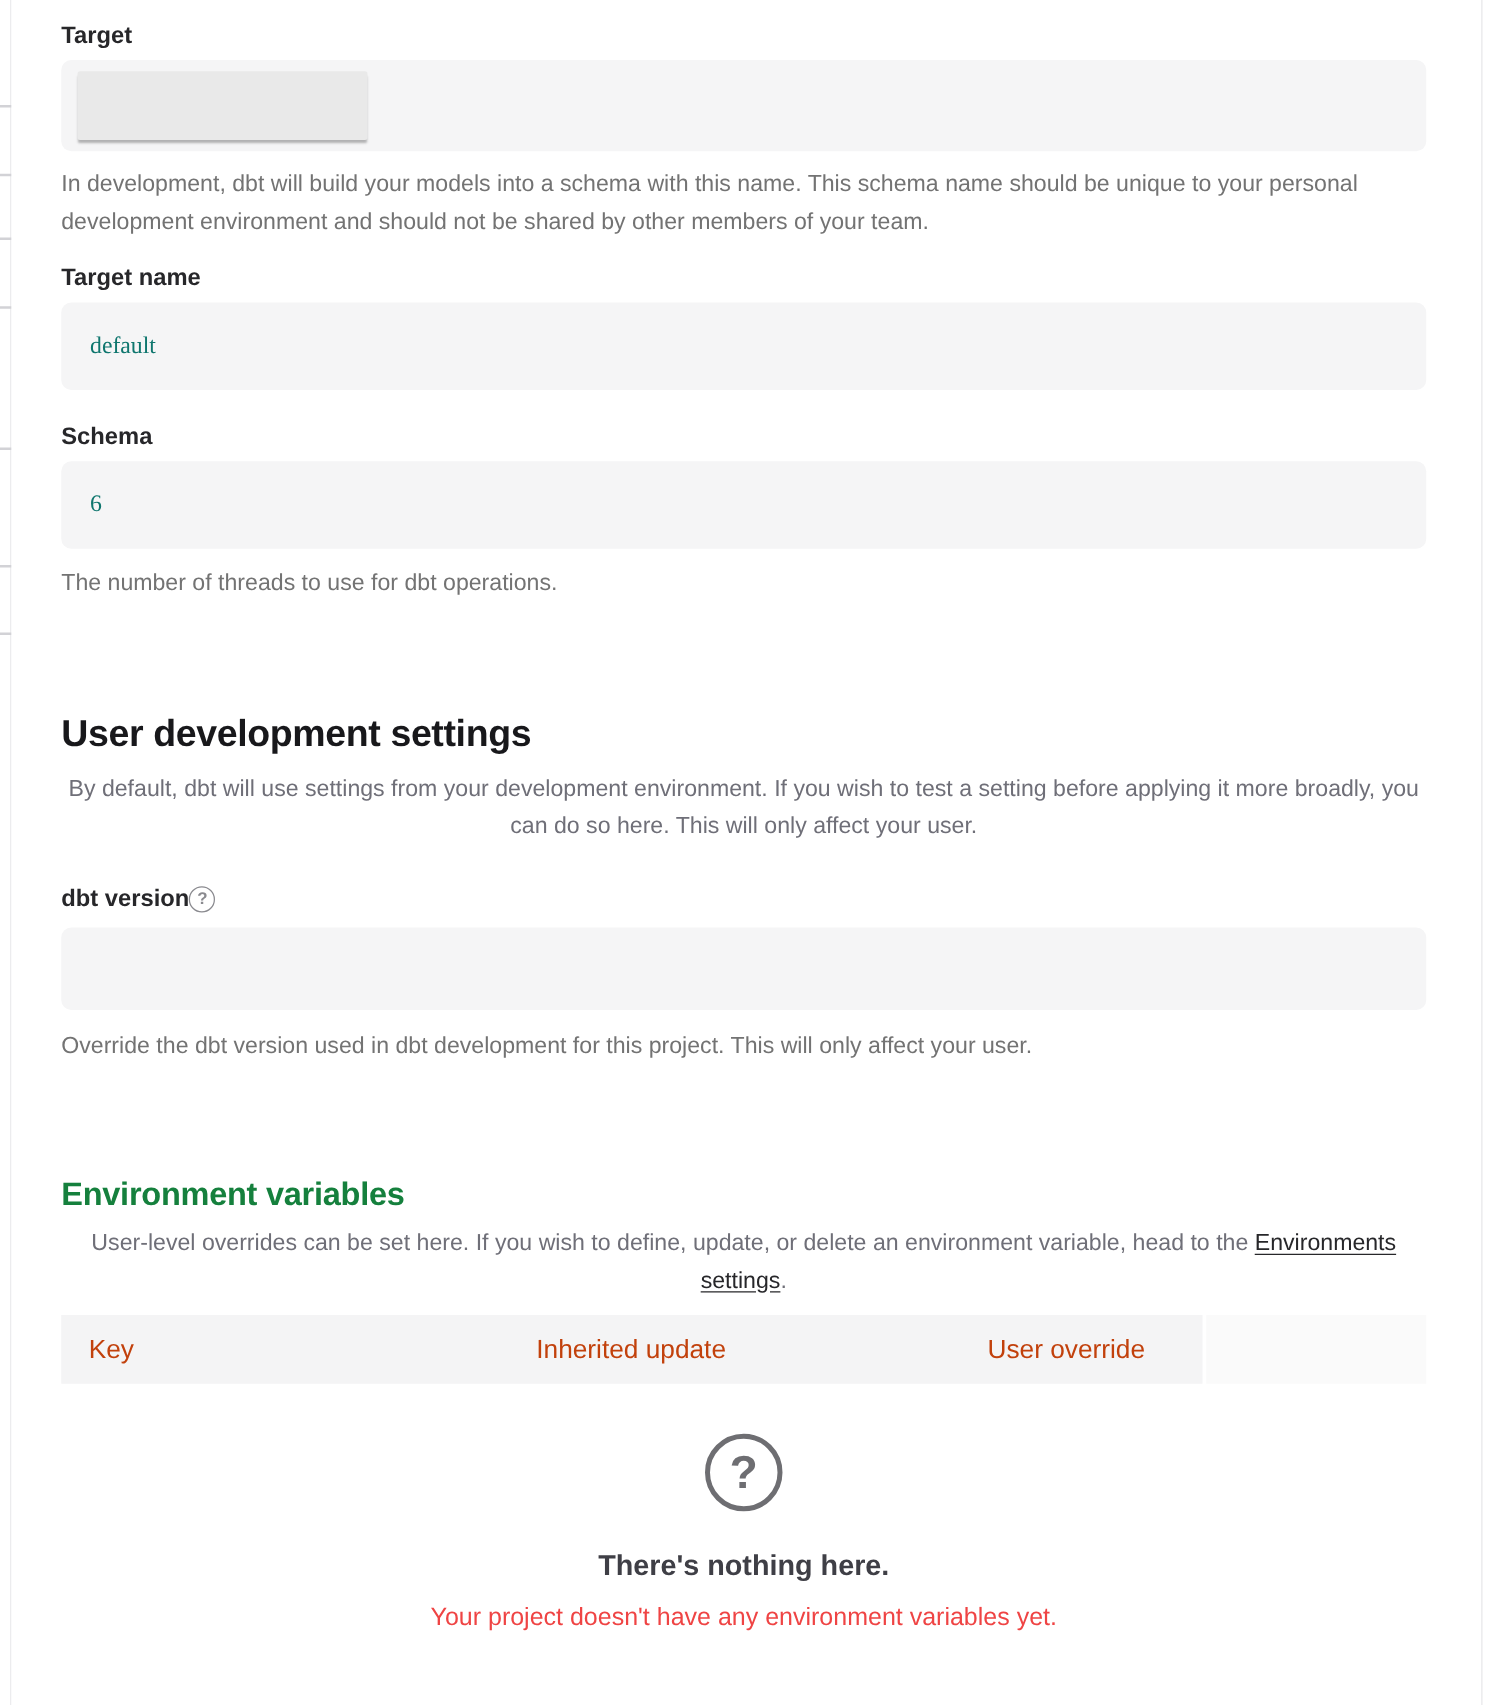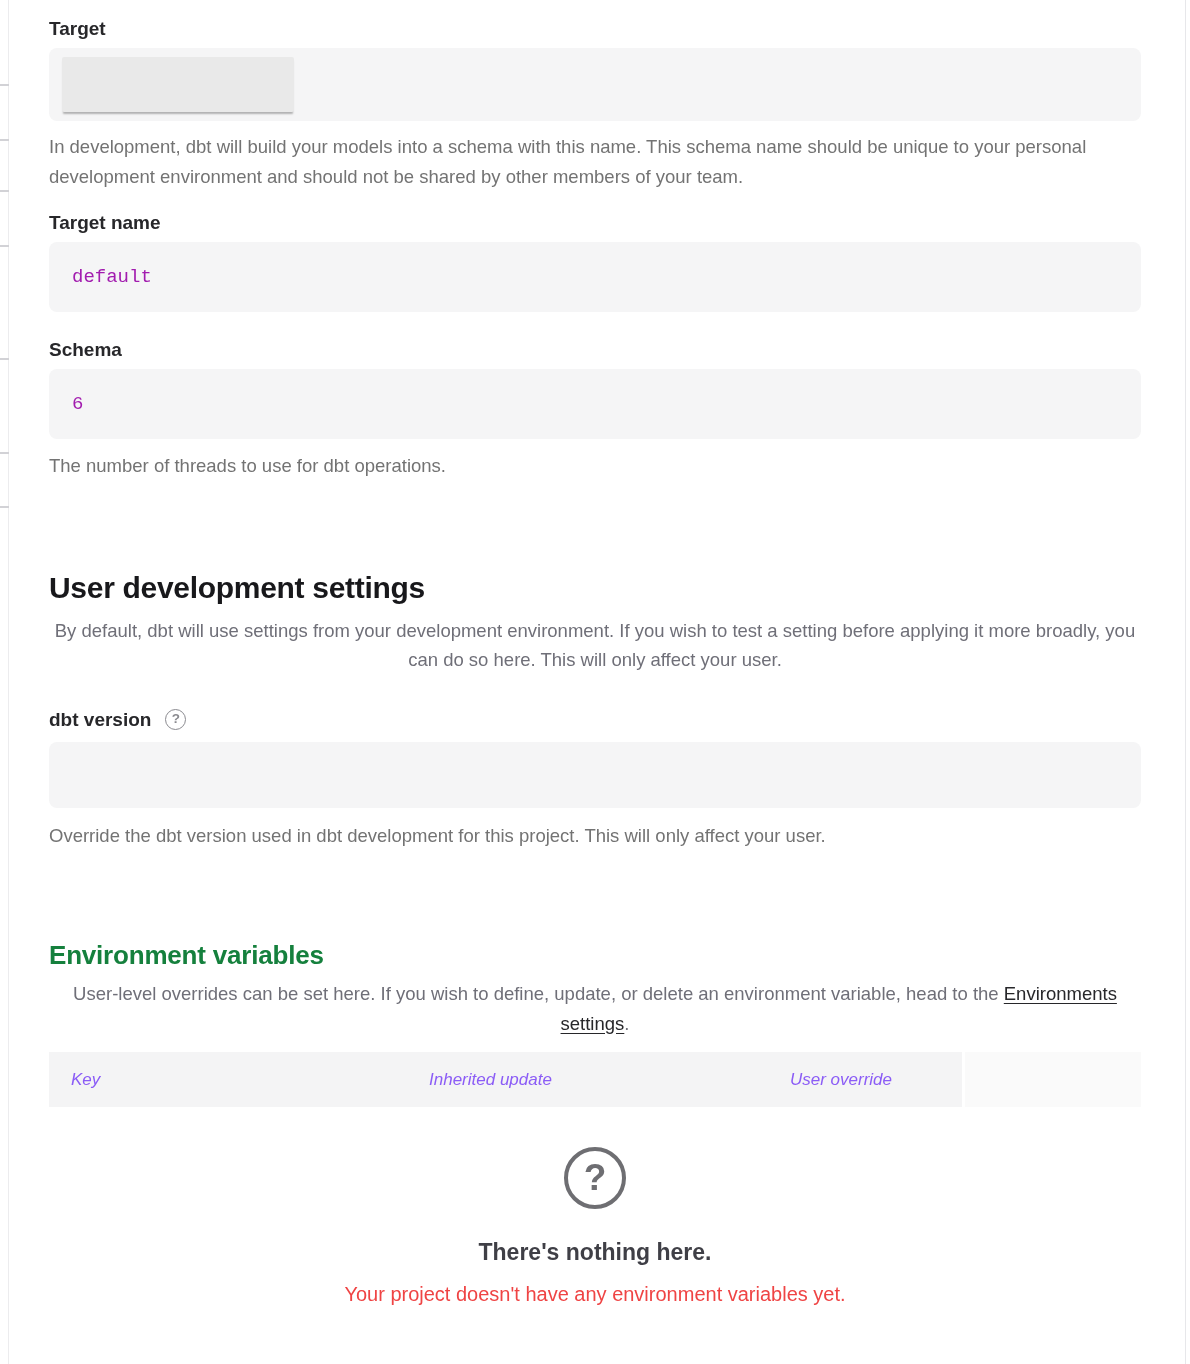--- a/index.html
+++ b/index.html
@@ -10,52 +10,52 @@
     background:#ececee; }
   .edge-line-right { position:absolute; left:1185px; top:0; height:1364px; width:1px;
     background:#e7e7ea; }
   .edge-tick { position:absolute; left:0; width:9px; height:2px; background:#d2d2d6; }
 
   .content { position:absolute; left:49px; top:0; width:1092px; padding-top:17px; }
 
   .field-label { font-size:19px; font-weight:700; color:#27272a; line-height:23px; }
 
   .input-box { margin-top:8px; width:100%; background:#f5f5f6; border:none;
-    border-radius:8px; font-size:19px; color:#a21caf; padding-left:23px;
-    display:block; outline:none; font-family:Liberation Mono, monospace; } .h70 { height:70px; } .h66 { height:66px; }
+    border-radius:8px; font-size:19px; color:#0f766e; padding-left:23px;
+    display:block; outline:none; font-family:Liberation Serif, serif; } .h70 { height:70px; } .h66 { height:66px; }
 
   .schema-box { margin-top:8px; width:100%; height:73px; background:#f5f5f6;
     border-radius:8px; padding:9px 0 0 13px; }
   .redacted { width:232px; height:55px; background:#e9e9e9; border-radius:2px;
     box-shadow:0 3px 2px -1px rgba(0,0,0,0.28); }
 
   .help-text { margin-top:11px; font-size:18.5px; line-height:29.5px; color:#737373;
     max-width:1060px; }
 
   .spacer-lbl-20 { margin-top:20px; }
   .spacer-lbl-26 { margin-top:26px; }
 
   h1.section-title { margin-top:89px; font-size:30px; font-weight:700; color:#18181b;
     line-height:36px; letter-spacing:-0.3px; }
   h2.section-title { margin-top:90px; font-size:26px; font-weight:700; color:#15803d;
     line-height:31px; letter-spacing:-0.2px; }
   .section-desc { margin-top:10px; font-size:18.5px; line-height:29.5px; color:#6f6f78;text-align:center; }
 
-  .label-row { margin-top:33px; display:flex; align-items:center; gap:14px; }
+  .label-row { margin-top:33px; display:flex; align-items:center; gap:0; }
   .q-icon-small { width:21px; height:21px; border:1.6px solid #8a8a8f; border-radius:50%;
     color:#8a8a8f; font-size:13.5px; font-weight:700; display:inline-flex;
     align-items:center; justify-content:center; line-height:1; }
 
   .link { color:#27272a; text-decoration:underline; text-underline-offset:3px;
     cursor:pointer; }
 
   .env-table-header { margin-top:14px; display:flex; height:55px; width:100%; }
   .env-header-main { display:flex; align-items:center; background:#f4f4f5; width:913px; }
   .env-header-actions { background:#fafafa; flex:1; margin-left:3px; }
-  .env-col { font-size:17px; color:#8b5cf6; padding-left:22px;font-style:italic; }
+  .env-col { font-size:21px; color:#c2410c; padding-left:22px; }
   .col-key { width:358px; } .col-inherited { width:361px; } .col-override { flex:1; }
 
   .empty-state { margin-top:40px; display:flex; flex-direction:column;
     align-items:center; }
   .q-icon-big { width:62px; height:62px; border:4.5px solid #6e6e72; border-radius:50%;
     color:#6e6e72; font-size:37px; font-weight:600; display:flex; align-items:center;
     justify-content:center; line-height:1; padding-bottom:2px; }
   .empty-title { margin-top:30px; font-size:23px; font-weight:700; color:#3f3f46; }
   .empty-message { margin-top:17px; font-size:20px; color:#ef4444; }
 </style>

